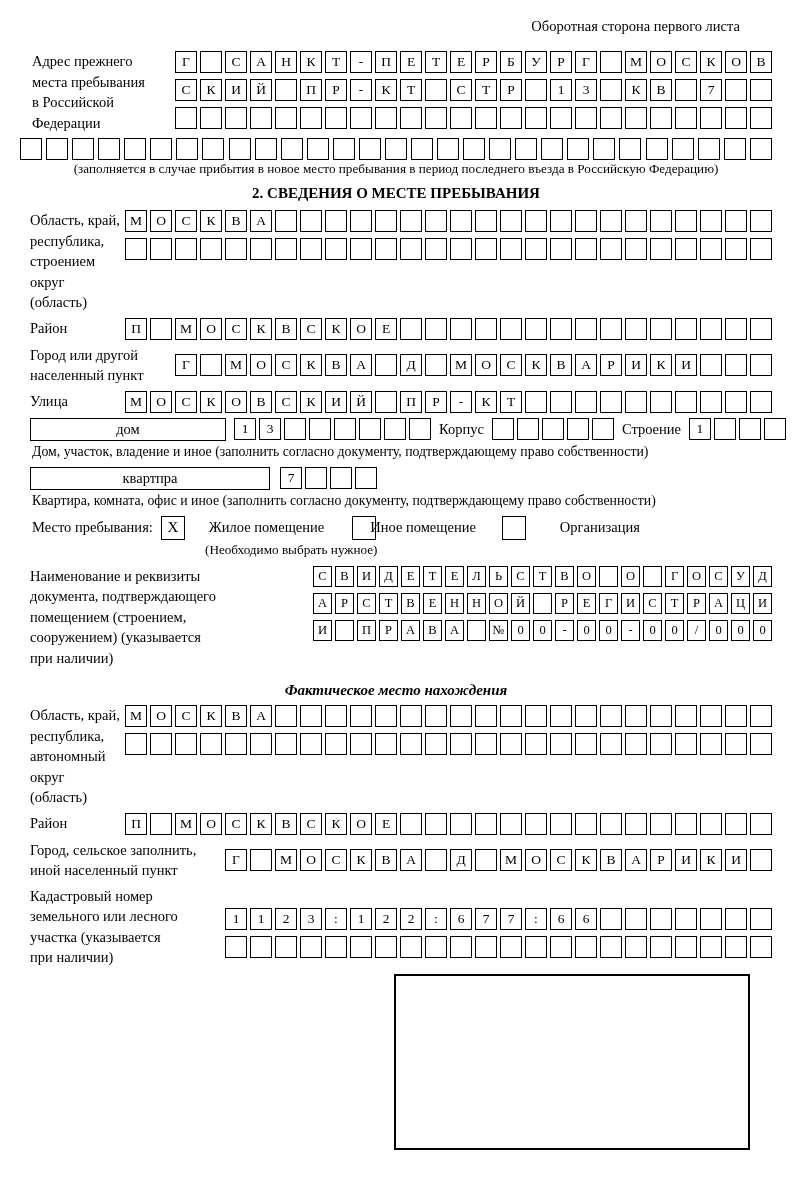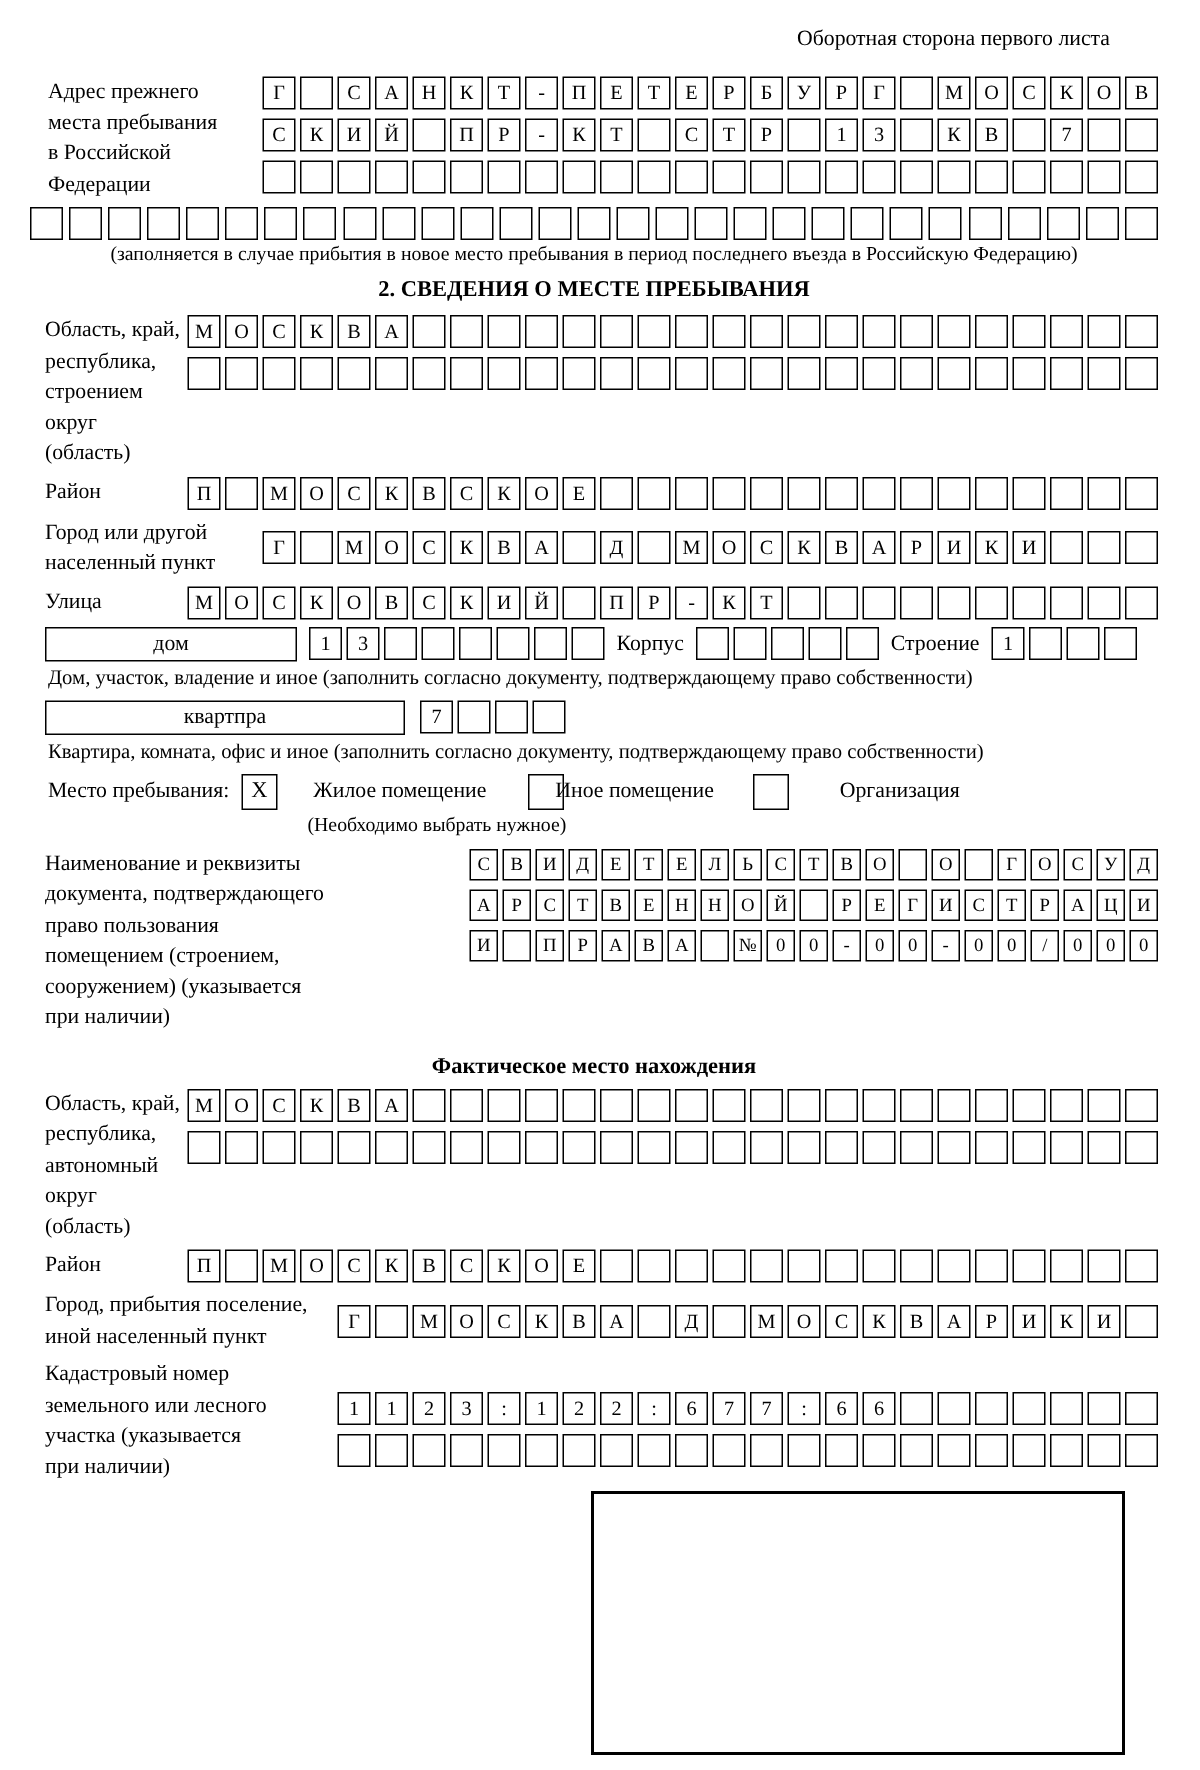--- a/index.html
+++ b/index.html
@@ -321,21 +321,21 @@
         <span class="cell"></span>
         <span class="cell"></span>
         <span class="cell"></span>
         <span class="cell"></span>
         <span class="cell"></span>
         <span class="cell"></span>
       </div>
   </div>
 
   <div class="house-row">
-    <div class="inline-box" style="width:168px;">дом</div>
+    <div class="inline-box" style="width:196px;">дом</div>
     <div class="cells" style="margin-left:8px;">
         <span class="cell">1</span>
         <span class="cell">3</span>
         <span class="cell"></span>
         <span class="cell"></span>
         <span class="cell"></span>
         <span class="cell"></span>
         <span class="cell"></span>
         <span class="cell"></span>
       </div>
@@ -381,21 +381,20 @@
     <span style="margin-left:18px;">Иное помещение</span>
     <span class="chk" style="margin-left:26px;"></span>
     <span style="margin-left:34px;">Организация</span>
   </div>
   <div class="stay-note">(Необходимо выбрать нужное)</div>
 
   <div class="row">
     <div class="lbl">
         <div>Наименование и реквизиты</div>
         <div>документа, подтверждающего</div>
-        <div>право пользования</div>
         <div>помещением (строением,</div>
         <div>сооружением) (указывается</div>
         <div>при наличии)</div>
       </div>
     <div class="cellcol">
       <div class="cells sm">
           <span class="cell">С</span>
           <span class="cell">В</span>
           <span class="cell">И</span>
           <span class="cell">Д</span>
@@ -459,21 +458,21 @@
           <span class="cell">0</span>
           <span class="cell">0</span>
           <span class="cell">/</span>
           <span class="cell">0</span>
           <span class="cell">0</span>
           <span class="cell">0</span>
         </div>
     </div>
   </div>
 
-  <div class="sec-title" style="margin-top:14px;margin-bottom:6px;">Фактическое место нахождения</div>
+  <div class="sec-title" style="margin-top:14px;margin-bottom:6px;font-style:italic;">Фактическое место нахождения</div>
 
   <div class="row">
     <div class="lbl">
         <div>Область, край,</div>
         <div>республика,</div>
         <div>автономный округ</div>
         <div>(область)</div>
       </div>
     <div class="cellcol">
       <div class="cells">
@@ -562,21 +561,21 @@
         <span class="cell"></span>
         <span class="cell"></span>
         <span class="cell"></span>
         <span class="cell"></span>
         <span class="cell"></span>
       </div>
   </div>
 
   <div class="row center">
     <div class="lbl">
-        <div>Город, прибытия поселение,</div>
+        <div>Город, сельское заполнить,</div>
         <div>иной населенный пункт</div>
       </div>
     <div class="cells">
         <span class="cell">Г</span>
         <span class="cell"></span>
         <span class="cell">М</span>
         <span class="cell">О</span>
         <span class="cell">С</span>
         <span class="cell">К</span>
         <span class="cell">В</span>

